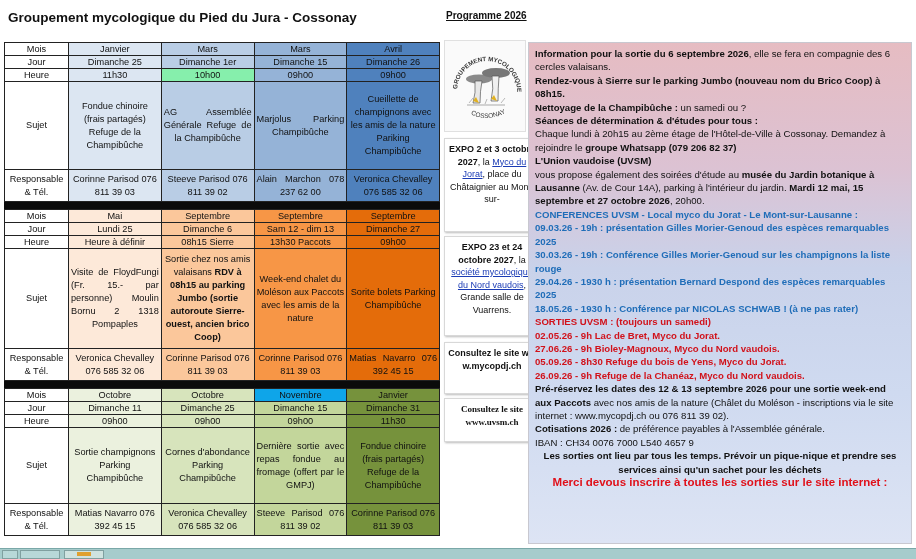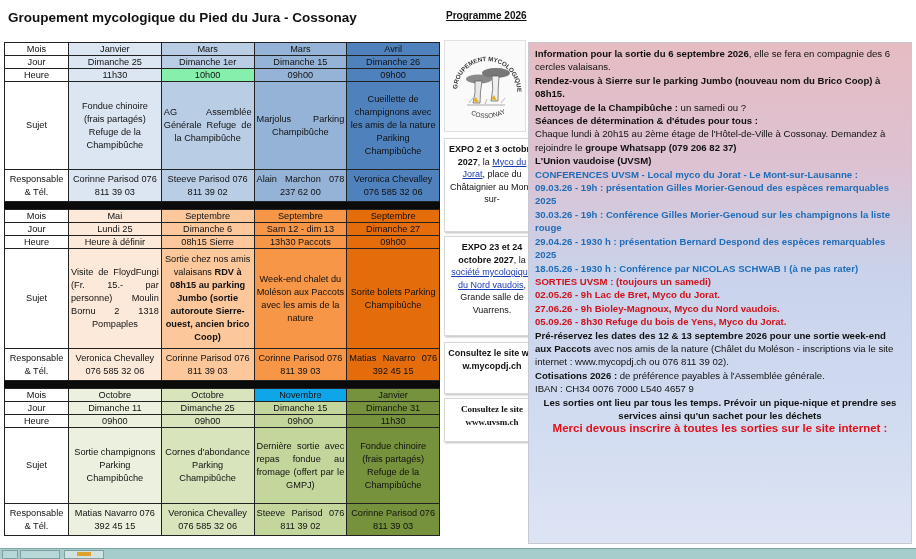--- a/index.html
+++ b/index.html
@@ -217,29 +217,31 @@
 <div class="sidebox bold" style="top:342px; height:52px; word-break:break-all;">Consultez le site www.mycopdj.ch</div>
 <div class="sidebox bold" style="top:398px; height:44px;font-family:Liberation Serif, serif;">Consultez le site www.uvsm.ch</div>
 
 <div class="info">
   <p><b>Information pour la sortie du 6 septembre 2026</b><span>, elle se fera en compagnie des 6 cercles valaisans.</span></p>
   <p><b>Rendez-vous à Sierre sur le parking Jumbo (nouveau nom du Brico Coop) à 08h15.</b></p>
   <p><b>Nettoyage de la Champibûche :</b><span> un samedi ou ?</span></p>
   <p><b>Séances de détermination &amp; d'études pour tous :</b></p>
   <p><span>Chaque lundi à 20h15 au 2ème étage de l'Hôtel-de-Ville à Cossonay. Demandez à rejoindre le </span><b>groupe Whatsapp (079 206 82 37)</b></p>
   <p><b>L'Union vaudoise (UVSM)</b></p>
+  <p><span>vous propose également des soirées d'étude au </span><b>musée du Jardin botanique à Lausanne</b><span> (Av. de Cour 14A), parking à l'intérieur du jardin. </span><b>Mardi 12 mai, 15 septembre et 27 octobre 2026</b><span>, 20h00.</span></p>
   <p class="blue">CONFERENCES UVSM - Local myco du Jorat - Le Mont-sur-Lausanne :</p>
   <p class="blue">09.03.26 - 19h : présentation Gilles Morier-Genoud des espèces remarquables 2025</p>
   <p class="blue">30.03.26 - 19h : Conférence Gilles Morier-Genoud sur les champignons la liste rouge</p>
   <p class="blue">29.04.26 - 1930 h : présentation Bernard Despond des espèces remarquables 2025</p>
   <p class="blue">18.05.26 - 1930 h : Conférence par NICOLAS SCHWAB ! (à ne pas rater)</p>
   <p class="red">SORTIES UVSM : (toujours un samedi)</p>
   <p class="red">02.05.26 - 9h Lac de Bret, Myco du Jorat.</p>
   <p class="red">27.06.26 - 9h Bioley-Magnoux, Myco du Nord vaudois.</p>
   <p class="red">05.09.26 - 8h30 Refuge du bois de Yens, Myco du Jorat.</p>
+  <p class="red">26.09.26 - 9h Refuge de la Chanéaz, Myco du Nord vaudois.</p>
   <p><b>Pré-réservez les dates des 12 &amp; 13 septembre 2026 pour une sortie week-end aux Paccots</b><span> avec nos amis de la nature (Châlet du Moléson - inscriptions via le site internet : www.mycopdj.ch ou 076 811 39 02).</span></p>
   <p><b>Cotisations 2026 :</b><span> de préférence payables à l'Assemblée générale.</span></p>
   <p>IBAN : CH34 0076 7000 L540 4657 9</p>
   <p class="center bold">Les sorties ont lieu par tous les temps. Prévoir un pique-nique et prendre ses services ainsi qu'un sachet pour les déchets</p>
   <p class="big-red">Merci devous inscrire à toutes les sorties sur le site internet :</p>
 </div>
 
 <div class="bottombar">
   <div class="t1"></div>
   <div class="t2"></div>

